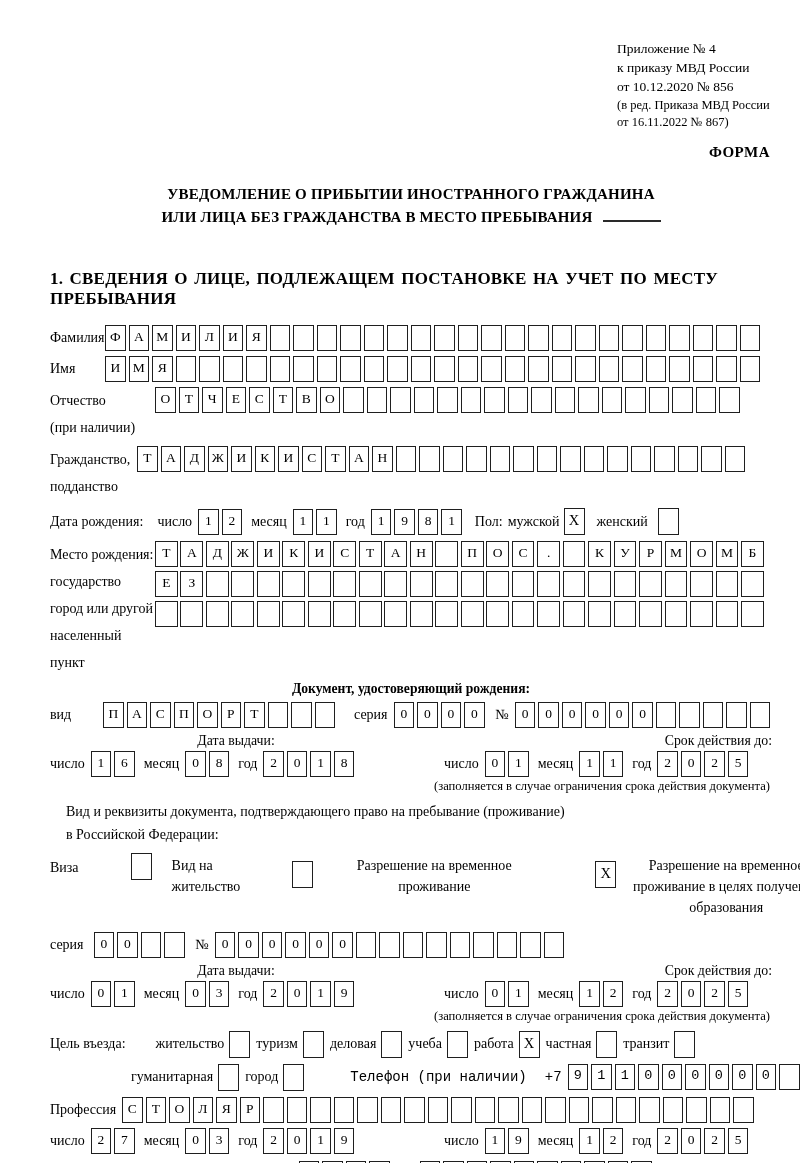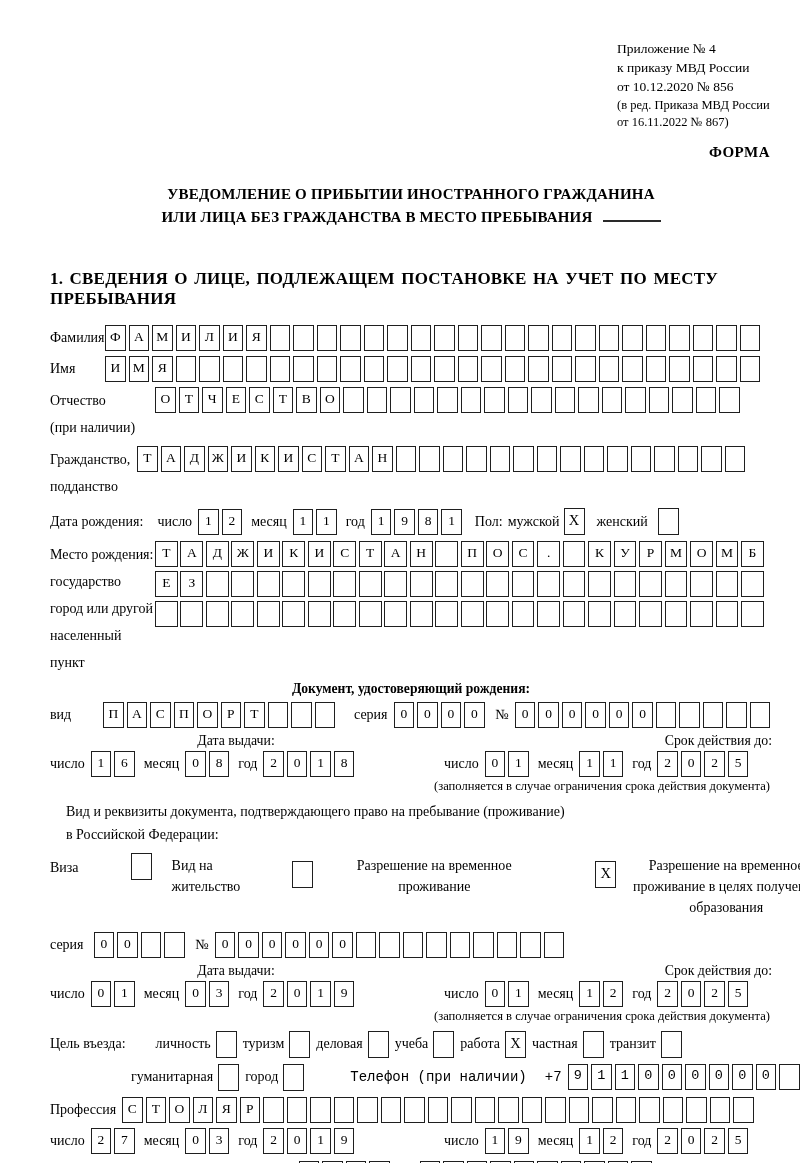--- a/index.html
+++ b/index.html
@@ -238,21 +238,21 @@
         <span class="dg-label">год</span>
         <span class="cells"><span class="cell">2</span><span class="cell">0</span><span class="cell">2</span><span class="cell">5</span></span>
       </span>
   </div>
   <div class="note-right">(заполняется в случае ограничения срока действия документа)</div>
 
   <div class="purpose-row">
     <span class="flabel">Цель въезда:</span>
     <span class="purpose-opts" style="display:inline-flex;align-items:center;">
         <span class="opt opt-0">
-          <span class="opt-label">личность</span>
+          <span class="opt-label">жительство</span>
           <span class="checkbox"></span>
         </span>
         <span class="opt opt-1">
           <span class="opt-label">туризм</span>
           <span class="checkbox"></span>
         </span>
         <span class="opt opt-2">
           <span class="opt-label">деловая</span>
           <span class="checkbox"></span>
         </span>

